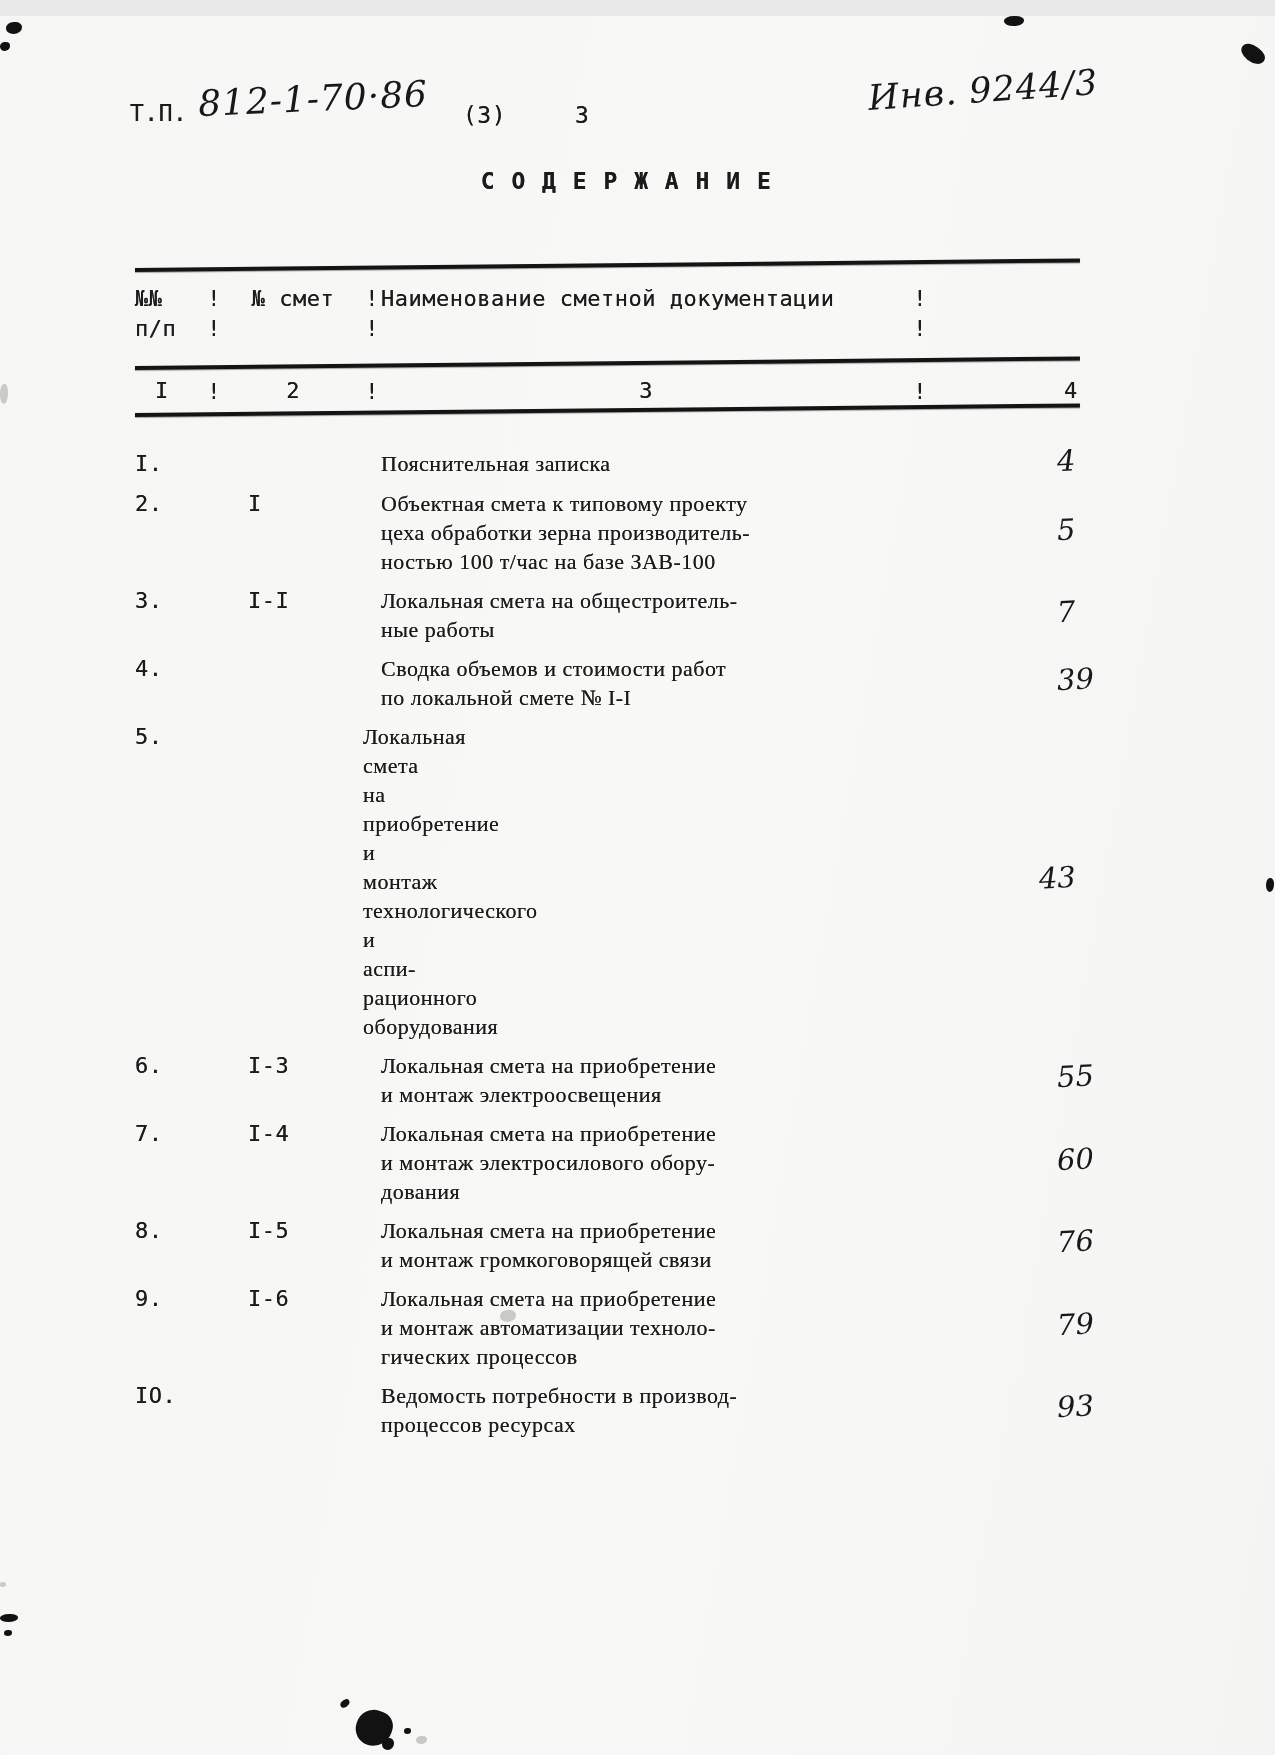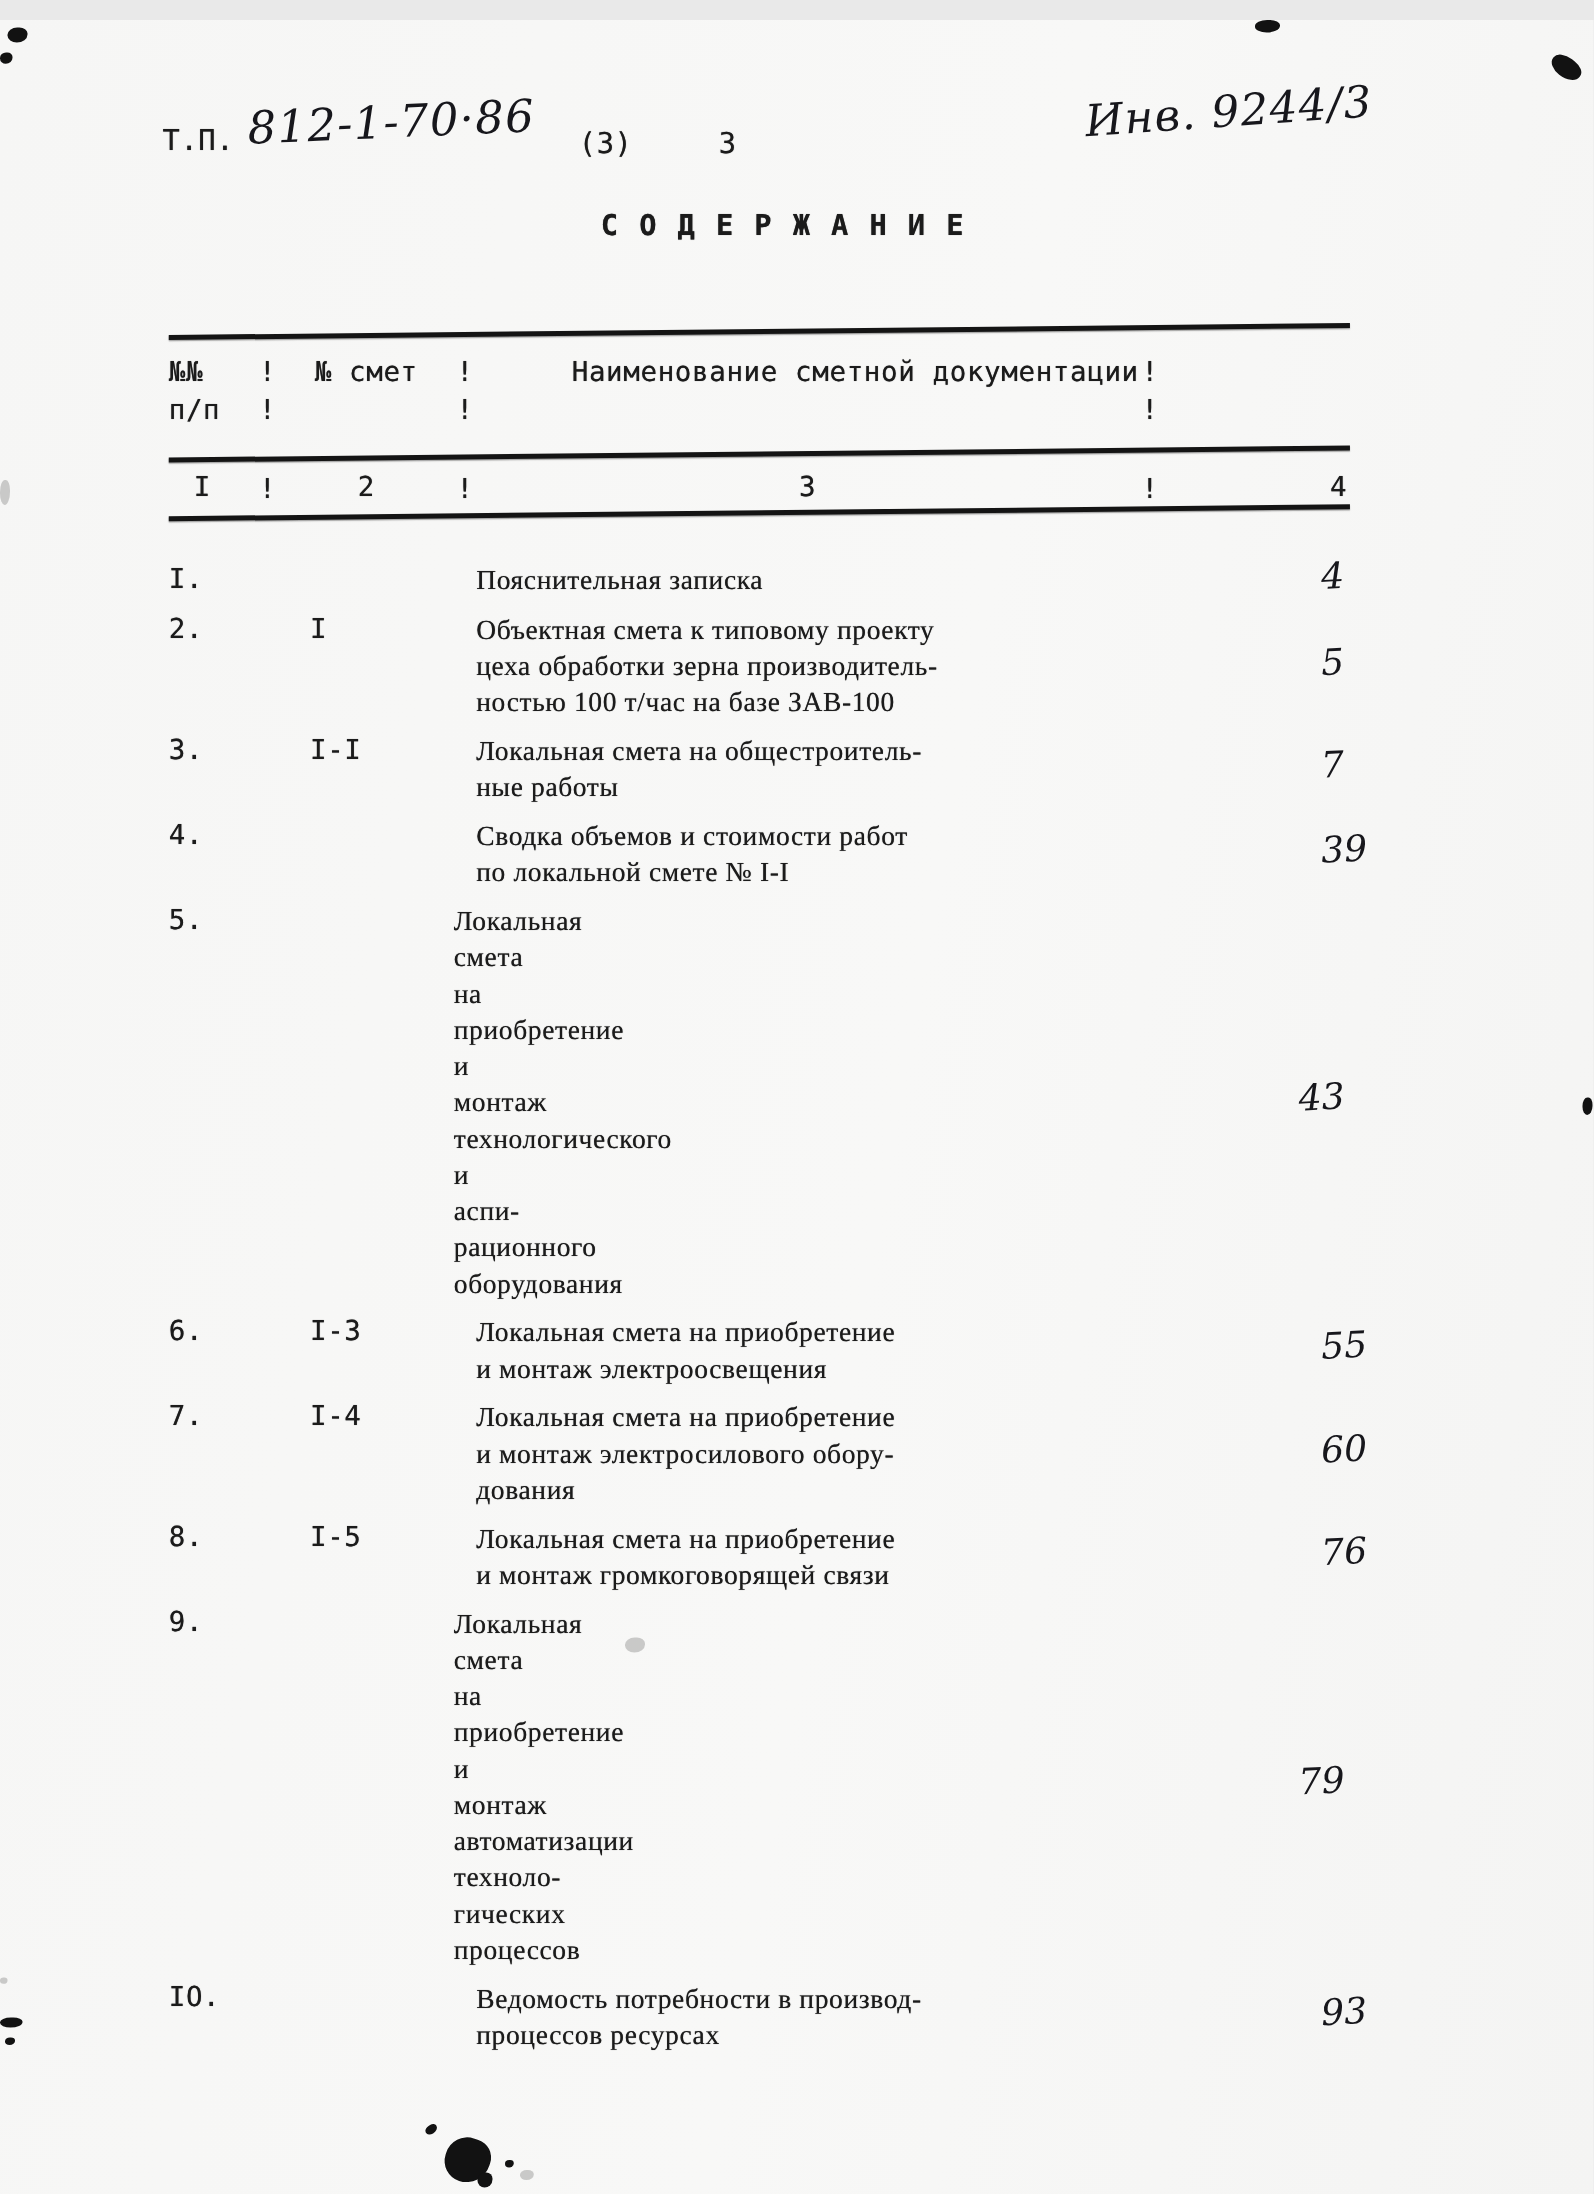--- a/index.html
+++ b/index.html
@@ -29,21 +29,21 @@
   .title{position:absolute;left:0;right:22px;top:152px;text-align:center;font-size:23px;font-weight:bold;letter-spacing:1.5px;margin:0;}
   
   .toc{position:absolute;left:135px;top:252px;width:945px;font-size:22px;}
   .rule{height:4px;background:#141414;transform:rotate(-0.58deg);transform-origin:left center;box-shadow:0 1px 1px rgba(0,0,0,.35);}
   .grid{display:grid;grid-template-columns:70px 18px 140px 18px 530px 18px 151px;}
   .thead{padding:12px 0 22px;}
   .thead .cell{line-height:30px;}
   .sep2,.c-sep-sub{text-align:center;white-space:pre-line;line-height:30px;}
   .col-npp{white-space:pre-line;}
   .col-smeta{text-align:center;}
-  .col-name{text-align:right;}
+  .col-name{text-align:left;}
   .col-page{padding-left:16px;}
   .subhead{padding:7px 0 6px;line-height:28px;}
   .sh-1{padding-left:20px;}
   .sh-2{text-align:center;}
   .sh-3{text-align:center;}
   .sh-4{padding-left:135px;}
   .tbody{padding-top:32px;}
   .row{margin-bottom:10px;}
   .row .c-num{line-height:29px;}
   .row .c-smeta{padding-left:25px;line-height:29px;}
@@ -185,20 +185,21 @@
           <span class="c-gap"></span>
           <span class="typed c-name">Локальная смета на приобретение
 и монтаж громкоговорящей связи</span>
           <span class="c-gap"></span>
           <span class="hand c-page">76</span>
         </div>
 
         <div class="row grid">
           <span class="typed c-num">9.</span>
           <span class="c-gap"></span>
+          <span class="typed c-smeta">I-6</span>
           <span class="c-gap"></span>
           <span class="typed c-name">Локальная смета на приобретение
 и монтаж автоматизации техноло-
 гических процессов</span>
           <span class="c-gap"></span>
           <span class="hand c-page">79</span>
         </div>
 
         <div class="row grid">
           <span class="typed c-num">IO.</span>

